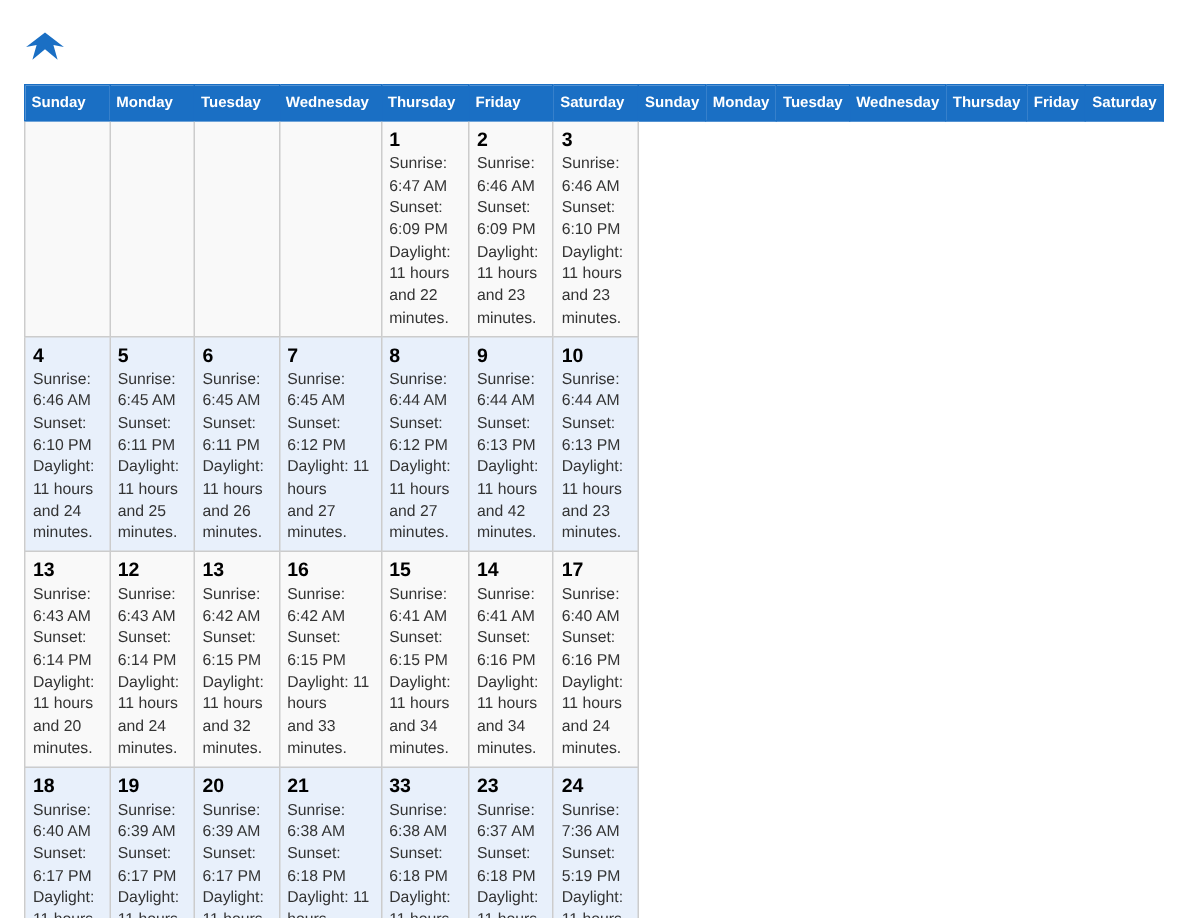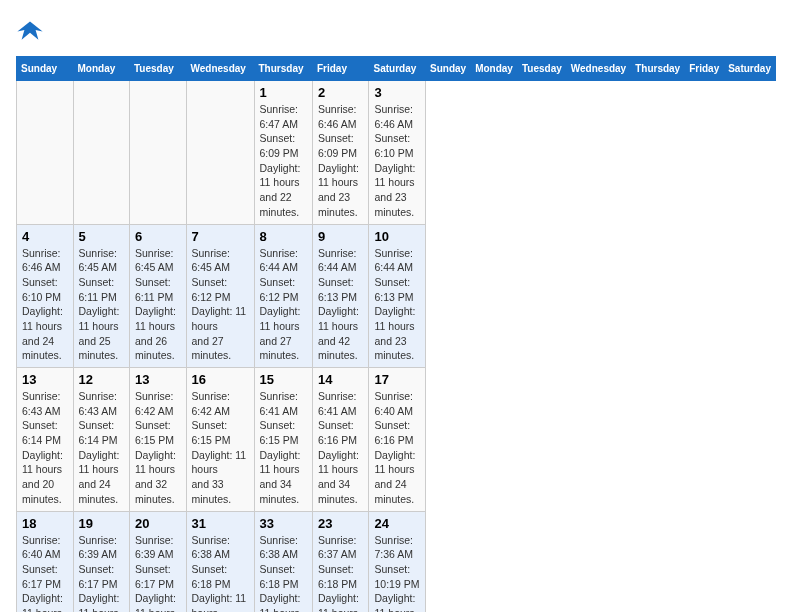--- a/index.html
+++ b/index.html
@@ -269,38 +269,38 @@
           <div class="cell-text">Sunset: 6:17 PM</div>
           <div class="cell-text">Daylight: 11 hours</div>
         </td>
         <td>
           <span class="day-num">20</span>
           <div class="cell-text">Sunrise: 6:39 AM</div>
           <div class="cell-text">Sunset: 6:17 PM</div>
           <div class="cell-text">Daylight: 11 hours</div>
         </td>
         <td>
-          <span class="day-num">31</span>
+          <span class="day-num">21</span>
           <div class="cell-text">Sunrise: 6:38 AM</div>
           <div class="cell-text">Sunset: 6:18 PM</div>
           <div class="cell-text">Daylight: 11 hours</div>
         </td>
         <td>
           <span class="day-num">33</span>
           <div class="cell-text">Sunrise: 6:38 AM</div>
           <div class="cell-text">Sunset: 6:18 PM</div>
           <div class="cell-text">Daylight: 11 hours</div>
         </td>
         <td>
           <span class="day-num">23</span>
           <div class="cell-text">Sunrise: 6:37 AM</div>
           <div class="cell-text">Sunset: 6:18 PM</div>
           <div class="cell-text">Daylight: 11 hours</div>
         </td>
         <td>
           <span class="day-num">24</span>
           <div class="cell-text">Sunrise: 7:36 AM</div>
-          <div class="cell-text">Sunset: 10:19 PM</div>
+          <div class="cell-text">Sunset: 5:19 PM</div>
           <div class="cell-text">Daylight: 11 hours</div>
         </td>
       </tr>
     </tbody>
 </table>
 
 </body></html>

